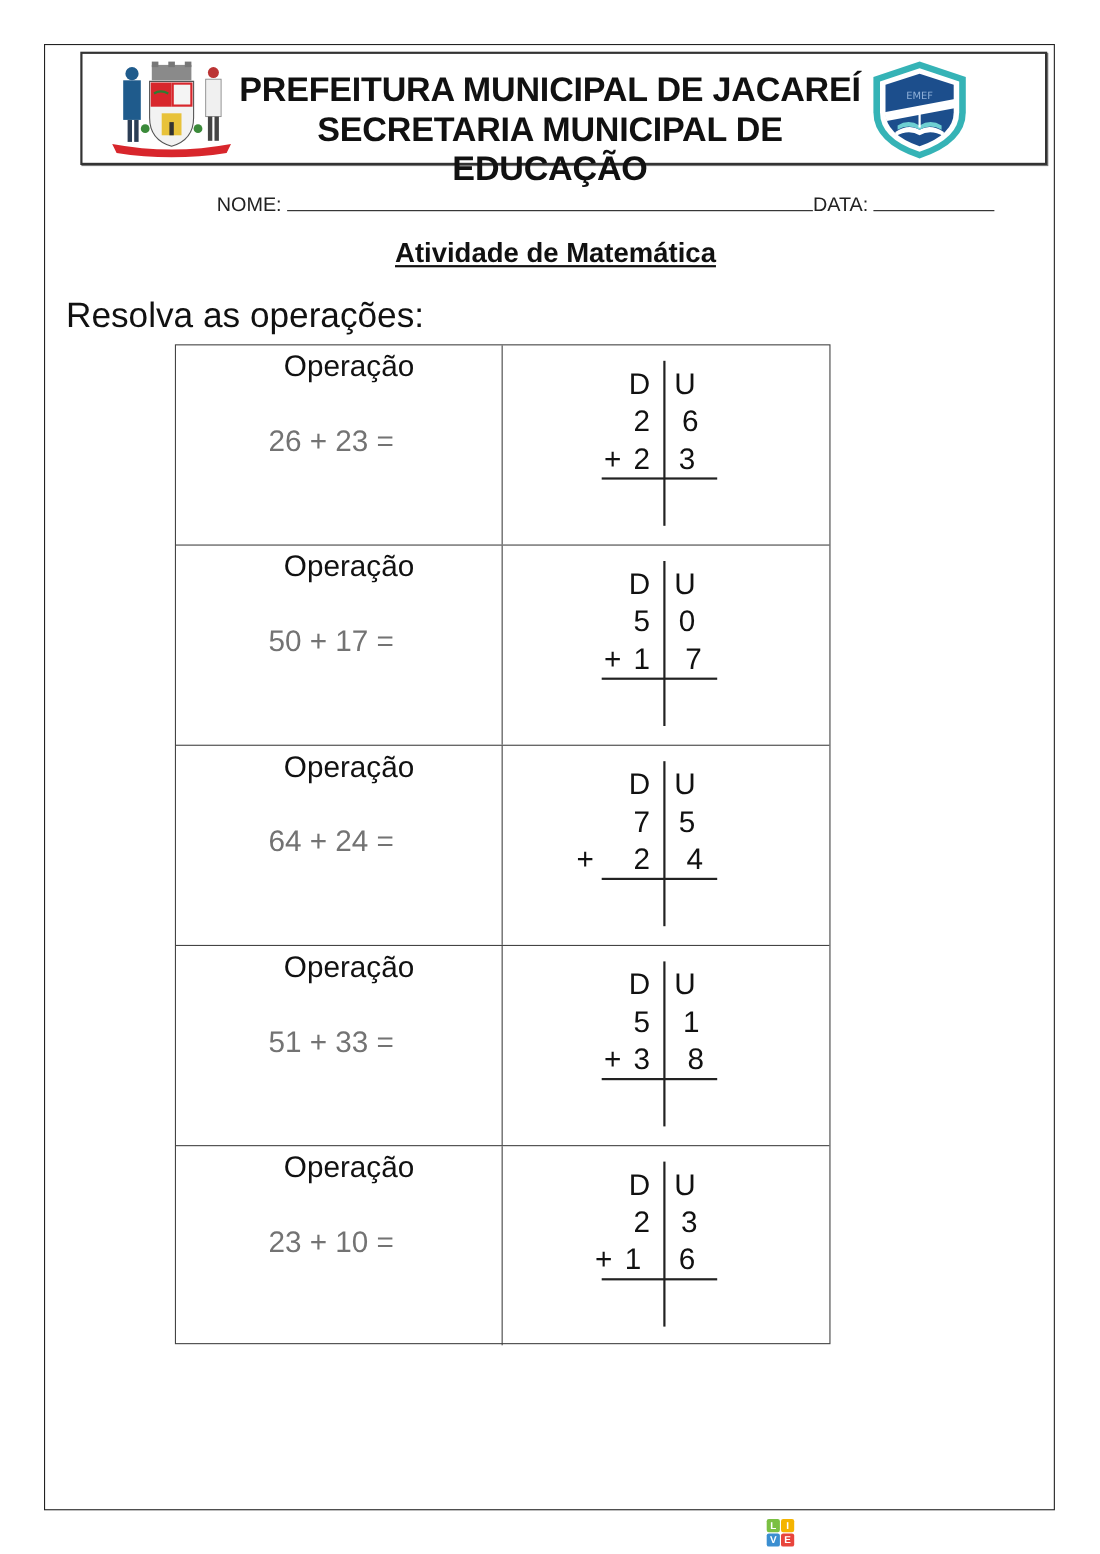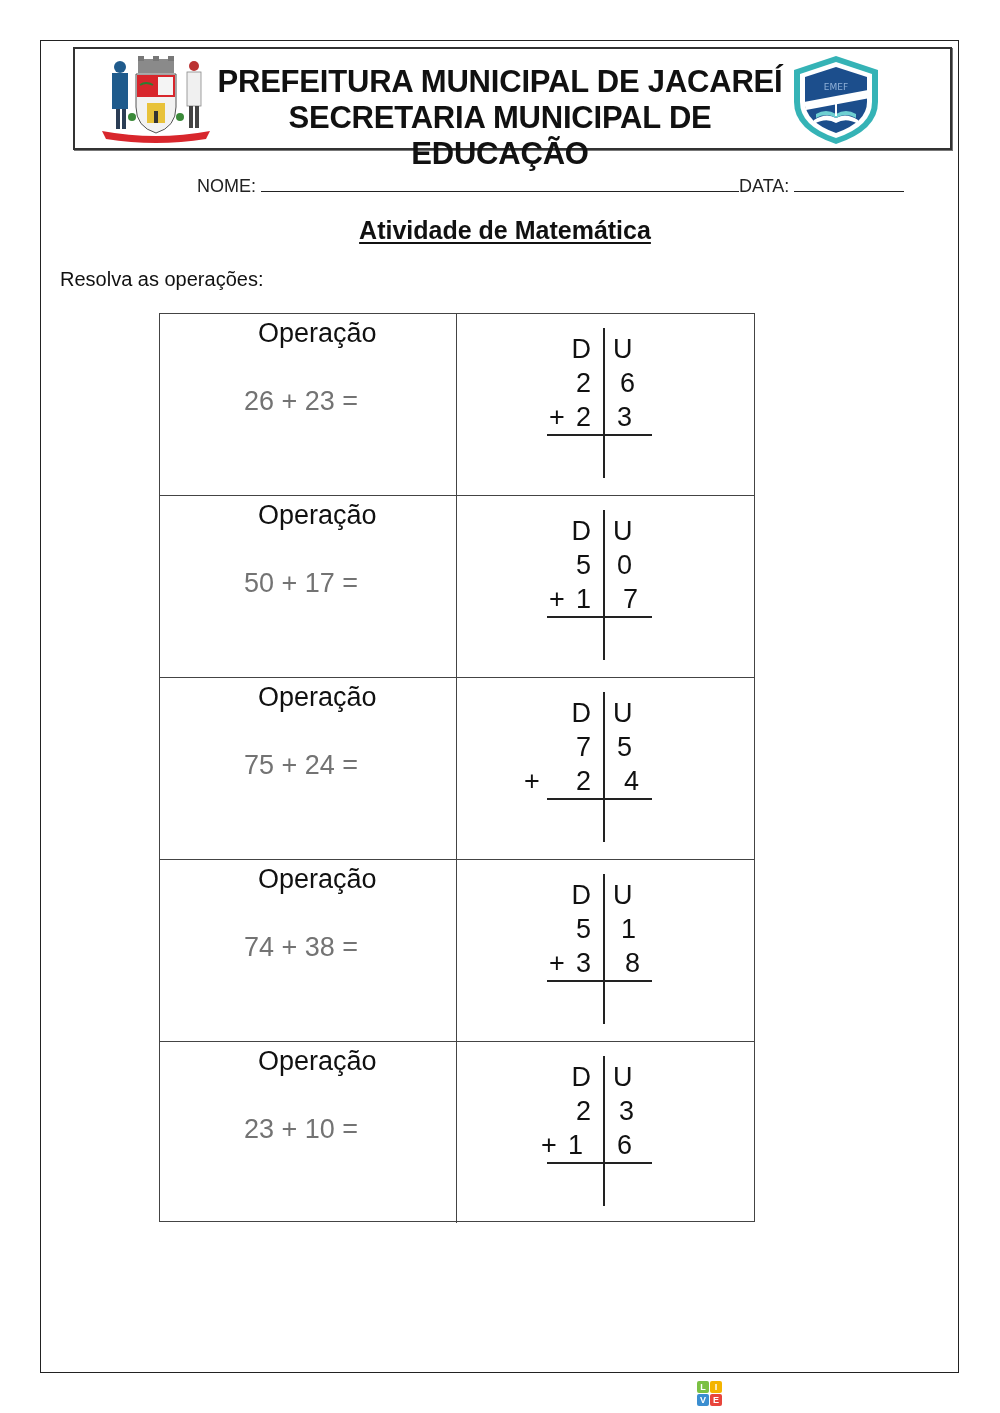--- a/index.html
+++ b/index.html
@@ -28,21 +28,21 @@
       margin-left: 46px;
     }
     .name-line .blank { display: inline-block; border-bottom: 1px solid #222; height: 14px; vertical-align: baseline; }
 
     .activity-title {
       position: absolute; left: 0; width: 1010px; top: 216px; text-align: center;
       font-weight: bold; font-size: 25px; text-decoration: underline; text-underline-offset: 3px;
       color: #111;
     }
     .instruction {
-      position: absolute; left: 60px; top: 268px; font-size: 20px; color: #111; text-align: center;
+      position: absolute; left: 60px; top: 268px; font-size: 32px; color: #111; text-align: center;
     }
 
     .ops-table {
       position: absolute; left: 159px; top: 313px; width: 596px; height: 909px;
       border: 1.5px solid #444;
     }
     .op-row {
       position: absolute; left: 0; width: 100%; height: 182px;
       border-bottom: 1.5px solid #444;
     }
@@ -163,39 +163,39 @@
       <div class="dig col-u" style="top:54px;left:160px;">0</div>
       <div class="plus" style="top:88px;left:92px;">+</div>
       <div class="dig col-d" style="top:88px;">1</div>
       <div class="dig col-u" style="top:88px;left:166px;">7</div>
     </div>
   </div>
 
   <div class="op-row" style="top:364px;">
     <div class="left-cell">
       <div class="op-label">Operação</div>
-      <div class="op-expr">75 + 24 =</div>
+      <div class="op-expr">64 + 24 =</div>
     </div>
     <div class="right-cell">
       <div class="vline"></div>
       <div class="hline"></div>
       <div class="dig col-d" style="top:20px;">D</div>
       <div class="dig col-u" style="top:20px;">U</div>
       <div class="dig col-d" style="top:54px;">7</div>
       <div class="dig col-u" style="top:54px;left:160px;">5</div>
       <div class="plus" style="top:88px;left:67px;">+</div>
       <div class="dig col-d" style="top:88px;">2</div>
       <div class="dig col-u" style="top:88px;left:167px;">4</div>
     </div>
   </div>
 
   <div class="op-row" style="top:546px;">
     <div class="left-cell">
       <div class="op-label">Operação</div>
-      <div class="op-expr">74 + 38 =</div>
+      <div class="op-expr">51 + 33 =</div>
     </div>
     <div class="right-cell">
       <div class="vline"></div>
       <div class="hline" style="height:2px;"></div>
       <div class="dig col-d" style="top:20px;">D</div>
       <div class="dig col-u" style="top:20px;">U</div>
       <div class="dig col-d" style="top:54px;">5</div>
       <div class="dig col-u" style="top:54px;left:164px;">1</div>
       <div class="plus" style="top:88px;left:92px;">+</div>
       <div class="dig col-d" style="top:88px;">3</div>

